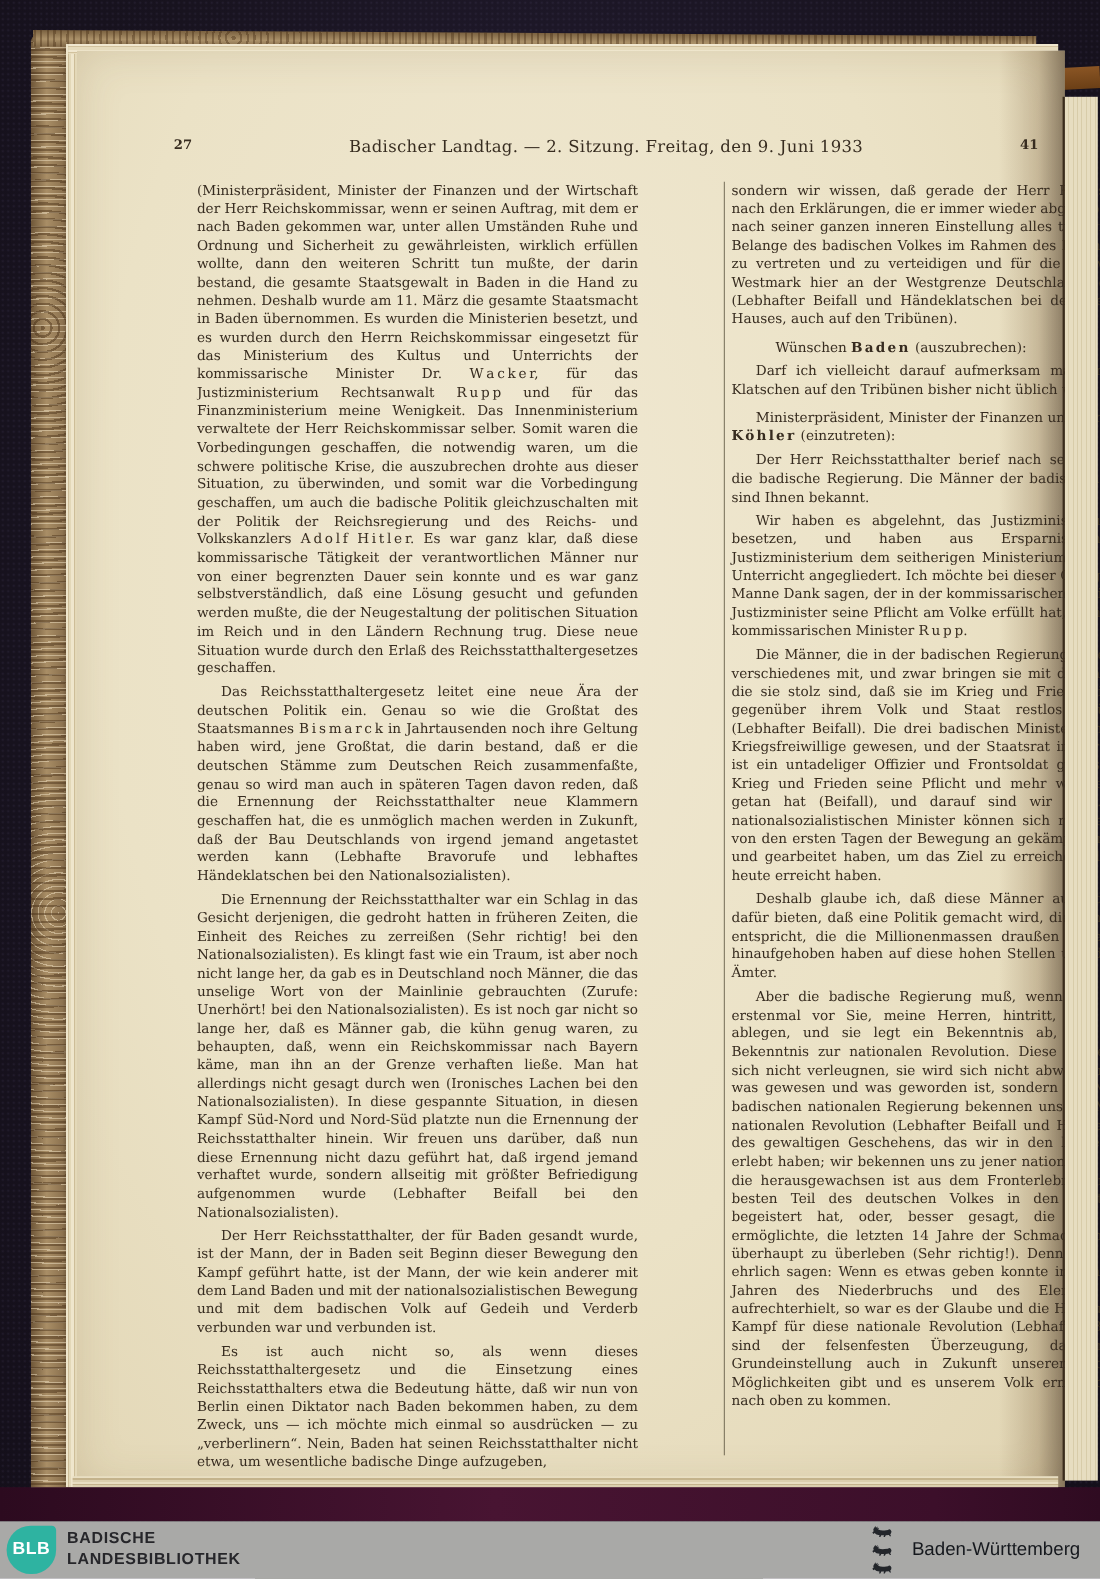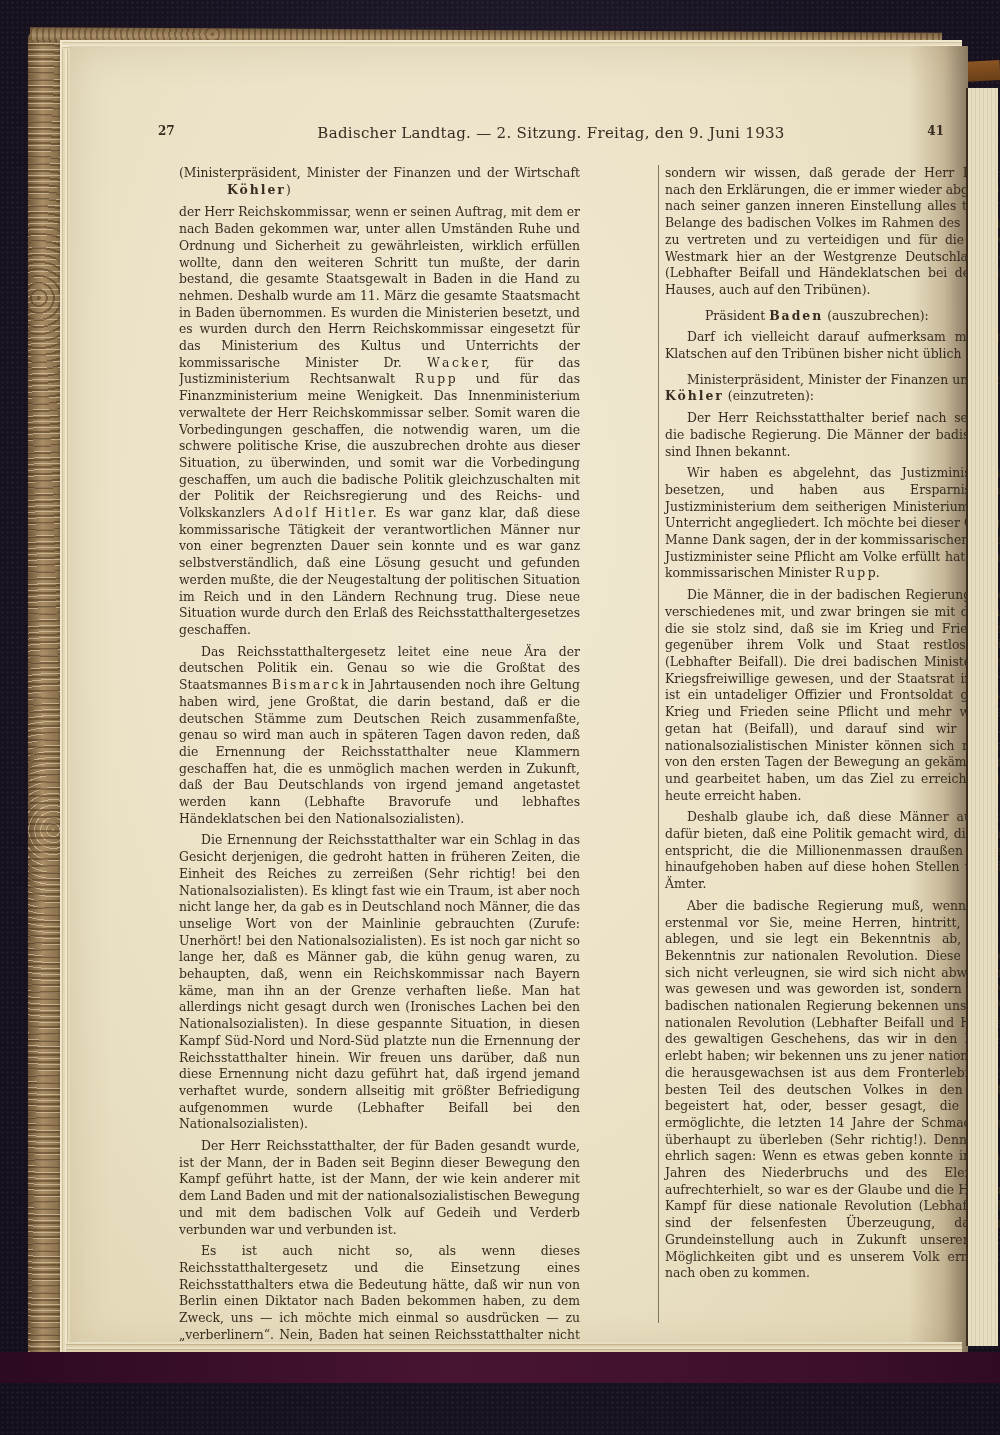--- a/index.html
+++ b/index.html
@@ -138,45 +138,67 @@
       <span class="pagenum left">27</span>
       <div class="title">Badischer Landtag. — 2. Sitzung. Freitag, den 9. Juni 1933</div>
       <span class="pagenum right">41</span>
     </div>
 
     <div class="content">
       <div class="col-divider"></div>
 
       <div class="col col-left">
         <div class="spread">(Ministerpräsident, Minister der Finanzen und der Wirtschaft</div>
-        <div class="caption-l2"><span class="sperr">Köhler</span><span>)</span></div>
         <p class="noindent">der Herr Reichskommissar, wenn er seinen Auftrag, mit dem er nach Baden gekommen war, unter allen Umständen Ruhe und Ordnung und Sicherheit zu gewährleisten, wirklich erfüllen wollte, dann den weiteren Schritt tun mußte, der darin bestand, die gesamte Staatsgewalt in Baden in die Hand zu nehmen. Deshalb wurde am 11. März die gesamte Staatsmacht in Baden übernommen. Es wurden die Ministerien besetzt, und es wurden durch den Herrn Reichskommissar eingesetzt für das Ministerium des Kultus und Unterrichts der kommissarische Minister Dr. W a c k e r, für das Justizministerium Rechtsanwalt R u p p und für das Finanzministerium meine Wenigkeit. Das Innenministerium verwaltete der Herr Reichskommissar selber. Somit waren die Vorbedingungen geschaffen, die notwendig waren, um die schwere politische Krise, die auszubrechen drohte aus dieser Situation, zu überwinden, und somit war die Vorbedingung geschaffen, um auch die badische Politik gleichzuschalten mit der Politik der Reichsregierung und des Reichs- und Volkskanzlers A d o l f H i t l e r. Es war ganz klar, daß diese kommissarische Tätigkeit der verantwortlichen Männer nur von einer begrenzten Dauer sein konnte und es war ganz selbstverständlich, daß eine Lösung gesucht und gefunden werden mußte, die der Neugestaltung der politischen Situation im Reich und in den Ländern Rechnung trug. Diese neue Situation wurde durch den Erlaß des Reichsstatthaltergesetzes geschaffen.</p>
         <p>Das Reichsstatthaltergesetz leitet eine neue Ära der deutschen Politik ein. Genau so wie die Großtat des Staatsmannes B i s m a r c k in Jahrtausenden noch ihre Geltung haben wird, jene Großtat, die darin bestand, daß er die deutschen Stämme zum Deutschen Reich zusammenfaßte, genau so wird man auch in späteren Tagen davon reden, daß die Ernennung der Reichsstatthalter neue Klammern geschaffen hat, die es unmöglich machen werden in Zukunft, daß der Bau Deutschlands von irgend jemand angetastet werden kann (Lebhafte Bravorufe und lebhaftes Händeklatschen bei den Nationalsozialisten).</p>
         <p>Die Ernennung der Reichsstatthalter war ein Schlag in das Gesicht derjenigen, die gedroht hatten in früheren Zeiten, die Einheit des Reiches zu zerreißen (Sehr richtig! bei den Nationalsozialisten). Es klingt fast wie ein Traum, ist aber noch nicht lange her, da gab es in Deutschland noch Männer, die das unselige Wort von der Mainlinie gebrauchten (Zurufe: Unerhört! bei den Nationalsozialisten). Es ist noch gar nicht so lange her, daß es Männer gab, die kühn genug waren, zu behaupten, daß, wenn ein Reichskommissar nach Bayern käme, man ihn an der Grenze verhaften ließe. Man hat allerdings nicht gesagt durch wen (Ironisches Lachen bei den Nationalsozialisten). In diese gespannte Situation, in diesen Kampf Süd-Nord und Nord-Süd platzte nun die Ernennung der Reichsstatthalter hinein. Wir freuen uns darüber, daß nun diese Ernennung nicht dazu geführt hat, daß irgend jemand verhaftet wurde, sondern allseitig mit größter Befriedigung aufgenommen wurde (Lebhafter Beifall bei den Nationalsozialisten).</p>
         <p>Der Herr Reichsstatthalter, der für Baden gesandt wurde, ist der Mann, der in Baden seit Beginn dieser Bewegung den Kampf geführt hatte, ist der Mann, der wie kein anderer mit dem Land Baden und mit der nationalsozialistischen Bewegung und mit dem badischen Volk auf Gedeih und Verderb verbunden war und verbunden ist.</p>
         <p>Es ist auch nicht so, als wenn dieses Reichsstatthaltergesetz und die Einsetzung eines Reichsstatthalters etwa die Bedeutung hätte, daß wir nun von Berlin einen Diktator nach Baden bekommen haben, zu dem Zweck, uns — ich möchte mich einmal so ausdrücken — zu „verberlinern“. Nein, Baden hat seinen Reichsstatthalter nicht etwa, um wesentliche badische Dinge aufzugeben,</p>
       </div>
 
       <div class="col col-right">
         <p class="noindent">sondern wir wissen, daß gerade der Herr Reichsstatthalter nach den Erklärungen, die er immer wieder abgegeben hat, und nach seiner ganzen inneren Einstellung alles tun wird, um die Belange des badischen Volkes im Rahmen des Reichsinteresses zu vertreten und zu verteidigen und für die schwergeprüfte Westmark hier an der Westgrenze Deutschlands einzutreten (Lebhafter Beifall und Händeklatschen bei der Mehrheit des Hauses, auch auf den Tribünen).</p>
         <div class="speaker">
-          <span class="indent1"><span>Präsident </span><span class="sperr">Baden</span><span> (auszubrechen):</span></span>
+          <span class="indent1"><span>Wünschen </span><span class="sperr">Baden</span><span> (auszubrechen):</span></span>
         </div>
         <p>Darf ich vielleicht darauf aufmerksam machen, daß das Klatschen auf den Tribünen bisher nicht üblich war!</p>
         <div class="speaker">
           <span class="indent2 spread">Ministerpräsident, Minister der Finanzen und der Wirtschaft</span>
           <span><span class="sperr">Köhler</span><span> (einzutreten):</span></span>
         </div>
         <p>Der Herr Reichsstatthalter berief nach seiner Ernennung die badische Regierung. Die Männer der badischen Regierung sind Ihnen bekannt.</p>
         <p>Wir haben es abgelehnt, das Justizministerium neu zu besetzen, und haben aus Ersparnisgründen das Justizministerium dem seitherigen Ministerium für Kultus und Unterricht angegliedert. Ich möchte bei dieser Gelegenheit dem Manne Dank sagen, der in der kommissarischen Ministerzeit als Justizminister seine Pflicht am Volke erfüllt hat, dem damaligen kommissarischen Minister R u p p.</p>
         <p>Die Männer, die in der badischen Regierung sitzen, bringen verschiedenes mit, und zwar bringen sie mit die Tatsache, auf die sie stolz sind, daß sie im Krieg und Frieden ihre Pflicht gegenüber ihrem Volk und Staat restlos erfüllt haben (Lebhafter Beifall). Die drei badischen Minister sind alle drei Kriegsfreiwillige gewesen, und der Staatsrat in der Regierung ist ein untadeliger Offizier und Frontsoldat gewesen, der im Krieg und Frieden seine Pflicht und mehr wie seine Pflicht getan hat (Beifall), und darauf sind wir stolz. Die drei nationalsozialistischen Minister können sich rühmen, daß sie von den ersten Tagen der Bewegung an gekämpft und geopfert und gearbeitet haben, um das Ziel zu erreichen, das wir nun heute erreicht haben.</p>
         <p>Deshalb glaube ich, daß diese Männer auch die Gewähr dafür bieten, daß eine Politik gemacht wird, die den Wünschen entspricht, die die Millionenmassen draußen haben, die uns hinaufgehoben haben auf diese hohen Stellen und diese hohen Ämter.</p>
         <p>Aber die badische Regierung muß, wenn sie heute zum erstenmal vor Sie, meine Herren, hintritt, ein Bekenntnis ablegen, und sie legt ein Bekenntnis ab, und zwar das Bekenntnis zur nationalen Revolution. Diese Regierung wird sich nicht verleugnen, sie wird sich nicht abwenden von dem, was gewesen und was geworden ist, sondern wir Männer der badischen nationalen Regierung bekennen uns als Männer der nationalen Revolution (Lebhafter Beifall und Händeklatschen), des gewaltigen Geschehens, das wir in den letzten Monaten erlebt haben; wir bekennen uns zu jener nationalen Revolution, die herausgewachsen ist aus dem Fronterlebnis und die den besten Teil des deutschen Volkes in den letzten Jahren begeistert hat, oder, besser gesagt, die uns eigentlich ermöglichte, die letzten 14 Jahre der Schmach und Schande überhaupt zu überleben (Sehr richtig!). Denn ich muß Ihnen ehrlich sagen: Wenn es etwas geben konnte in den letzten 14 Jahren des Niederbruchs und des Elends, was uns aufrechterhielt, so war es der Glaube und die Hoffnung und der Kampf für diese nationale Revolution (Lebhafter Beifall). Wir sind der felsenfesten Überzeugung, daß nur diese Grundeinstellung auch in Zukunft unserem Volk wieder Möglichkeiten gibt und es unserem Volk ermöglicht, wieder nach oben zu kommen.</p>
       </div>
     </div>
   </div>
 
   <div class="facing-page"></div>
   <div class="edge-bottom"></div>
   <div class="maroon-band"></div>
 
+  <div class="footer-bar">
+    <div class="blb-logo">
+      <span>BLB</span>
+    </div>
+    <div class="lib-name">
+      <div>BADISCHE</div>
+      <div>LANDESBIBLIOTHEK</div>
+    </div>
+    <div class="bw-group">
+      <div class="bw-lions">
+        <svg width="22" height="13" viewBox="0 0 24 16">
+            <path d="M21.5 6 Q23 7.5 22 9.5 L21 11 22 13 20.5 13 19.5 11.5 16 12 15 14 13.5 14 14 12 11 12 10 14 8.5 14 9 11.8 Q5 11.5 3.5 9.5 L2 10.5 1 8.5 2.5 7.5 Q1.5 6 2.5 4.5 L4.5 1.5 5 3.5 7 2 6.5 4.5 8.5 3.5 7.5 5.5 Q11 7 14.5 6.5 L18.5 6 Q20 4.5 21.5 6 Z"></path>
+          </svg>
+        <svg width="22" height="13" viewBox="0 0 24 16">
+            <path d="M21.5 6 Q23 7.5 22 9.5 L21 11 22 13 20.5 13 19.5 11.5 16 12 15 14 13.5 14 14 12 11 12 10 14 8.5 14 9 11.8 Q5 11.5 3.5 9.5 L2 10.5 1 8.5 2.5 7.5 Q1.5 6 2.5 4.5 L4.5 1.5 5 3.5 7 2 6.5 4.5 8.5 3.5 7.5 5.5 Q11 7 14.5 6.5 L18.5 6 Q20 4.5 21.5 6 Z"></path>
+          </svg>
+        <svg width="22" height="13" viewBox="0 0 24 16">
+            <path d="M21.5 6 Q23 7.5 22 9.5 L21 11 22 13 20.5 13 19.5 11.5 16 12 15 14 13.5 14 14 12 11 12 10 14 8.5 14 9 11.8 Q5 11.5 3.5 9.5 L2 10.5 1 8.5 2.5 7.5 Q1.5 6 2.5 4.5 L4.5 1.5 5 3.5 7 2 6.5 4.5 8.5 3.5 7.5 5.5 Q11 7 14.5 6.5 L18.5 6 Q20 4.5 21.5 6 Z"></path>
+          </svg>
+      </div>
+      <div class="bw-label">Baden-Württemberg</div>
+    </div>
+  </div>
 
 </div>
 
 </body></html>

